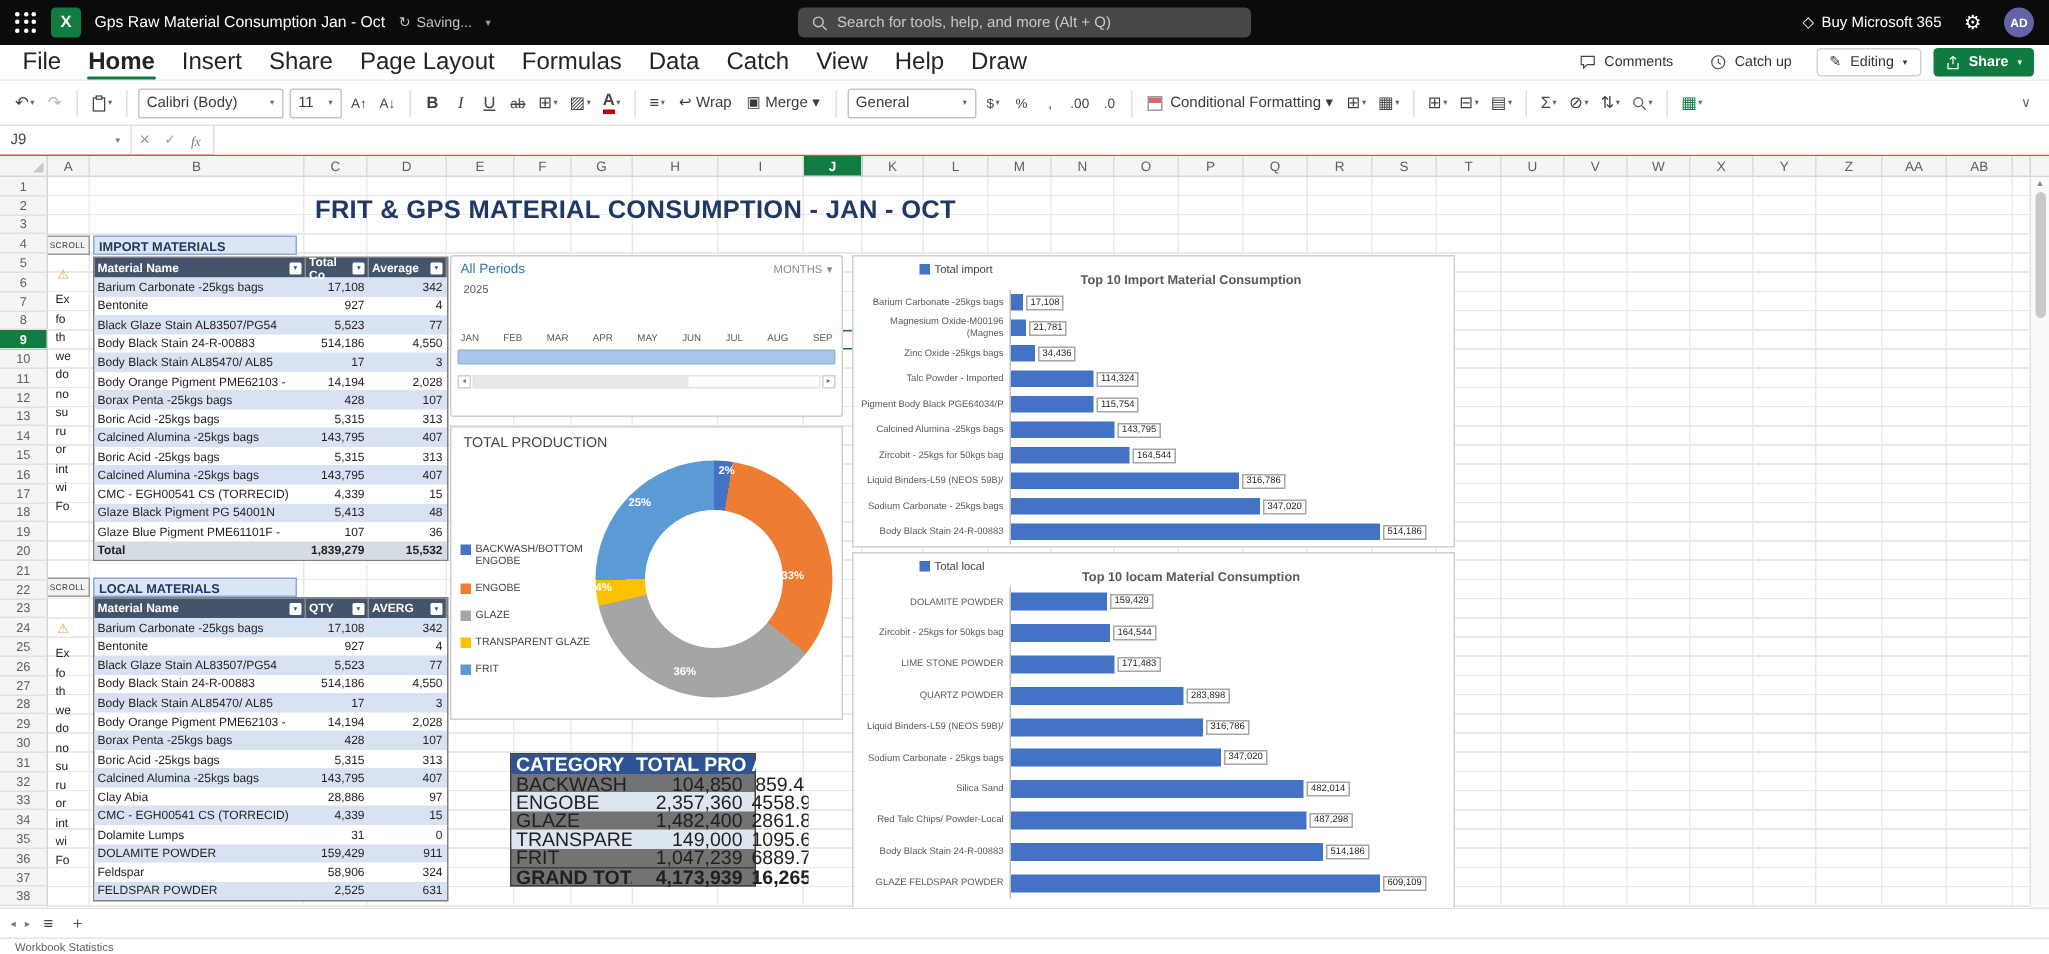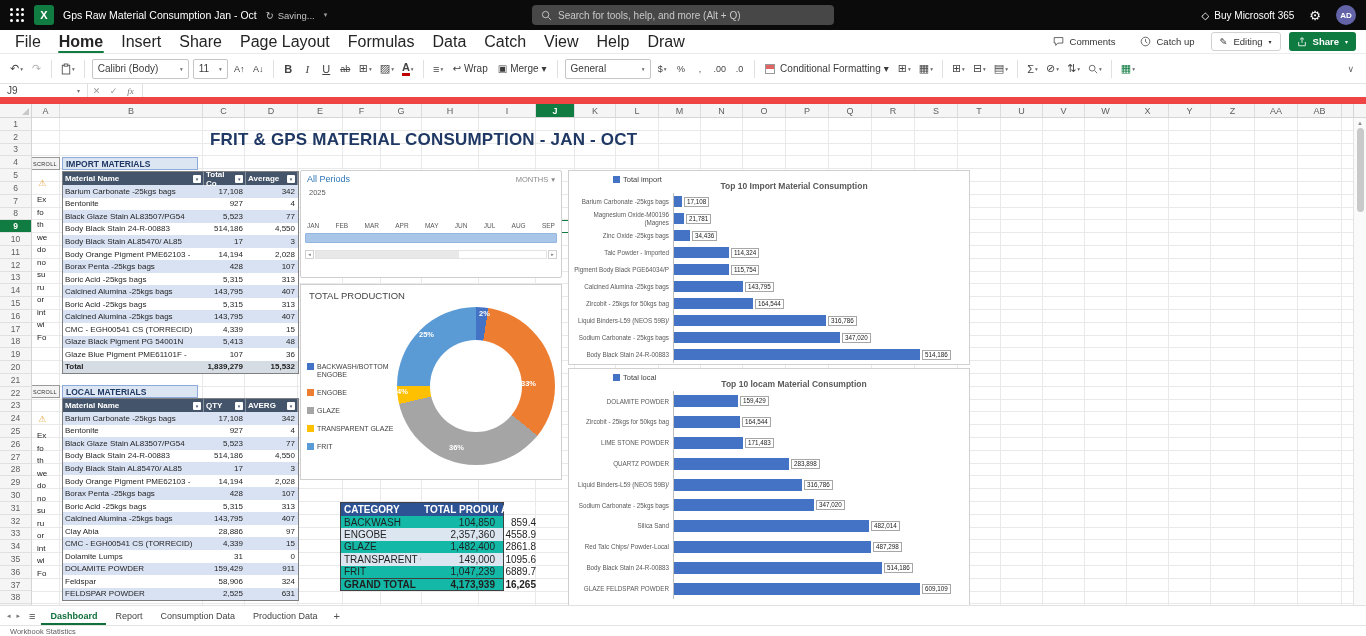--- a/index.html
+++ b/index.html
@@ -44,21 +44,21 @@
 .ricon.small{font-size:9px;}
 .rsel{height:20px;border:1px solid #c6c6c6;border-radius:2px;display:flex;align-items:center;justify-content:space-between;gap:4px;padding:0 5px;background:#fff;}
 .bold{font-weight:700;}.ital{font-style:italic;font-family:"Liberation Serif",serif;}.und{text-decoration:underline;}.strike{text-decoration:line-through;}
 .fontcolor{position:relative;}
 .fontcolor b{font-weight:700;border-bottom:3px solid #C00000;line-height:1;}
 .cf-icon{width:10px;height:10px;border:1px solid #999;background:linear-gradient(180deg,#e06666 0 50%,#fff 50%);margin-right:2px;}
 .rlabel{display:flex;align-items:center;gap:3px;height:20px;padding:0 3px;border-radius:2px;}
 .collapse{margin-left:auto;color:#666;font-size:9px;padding-right:4px;}
 
 
-.formulabar{height:20px;display:flex;align-items:center;background:#fff;border-bottom:7px solid #ef4444;font-size:10px;color:#444;}
+.formulabar{height:20px;display:flex;align-items:center;background:#fff;border-bottom:1px solid #ef4444;font-size:10px;color:#444;}
 .namebox{width:88px;height:100%;display:flex;align-items:center;justify-content:space-between;padding:0 7px;border-right:1px solid #e0e0e0;}
 .namebox .chev{font-size:6px;color:#777;}
 .fb-btn{width:17px;text-align:center;color:#9a9a9a;font-size:9px;}
 .fx{font-style:italic;color:#777;font-family:"Liberation Serif",serif;}
 .fb-input{flex:1;height:100%;border:none;outline:none;border-left:1px solid #e0e0e0;margin-left:3px;font-family:inherit;font-size:10px;}
 
 
 .colheads{height:14px;display:flex;background:#f5f5f5;border-bottom:1px solid #d5d5d5;font-size:9px;color:#5f5f5f;}
 .corner{width:32px;border-right:1px solid #d5d5d5;position:relative;flex:0 0 auto;}
 .corner::after{content:"";position:absolute;right:2px;bottom:2px;border-left:7px solid transparent;border-bottom:7px solid #c9c9c9;}
@@ -117,21 +117,21 @@
 
 .donut-box{left:300px;top:166px;width:262px;height:196px;background:#fff;border:1px solid #cfcfcf;}
 .dc-title{position:absolute;left:8px;top:5px;font-size:9.5px;color:#444;}
 .donut{position:absolute;left:96px;top:22px;width:158px;height:158px;border-radius:50%;}
 .donut::after{content:"";position:absolute;left:33px;top:33px;width:92px;height:92px;background:#fff;border-radius:50%;}
 .leg{position:absolute;left:6px;top:78px;width:88px;display:flex;flex-direction:column;gap:10px;}
 .leg-item{display:flex;gap:3px;align-items:flex-start;font-size:7px;color:#3f3f3f;line-height:1.15;}
 .leg-sq{width:7px;height:7px;flex:0 0 auto;}
 .pct{position:absolute;font-size:7.5px;font-weight:700;color:#fff;}
 
-.cat{left:340px;top:384px;width:164px;background:#14b8a6;border:1px solid #404040;font-size:10px;color:#1f1f1f;}
+.cat{left:340px;top:384px;width:164px;background:#737373;border:1px solid #404040;font-size:13px;color:#1f1f1f;}
 .cat-head{display:flex;background:#2E5395;color:#fff;height:13px;font-weight:700;}
 .cat-hc{display:flex;align-items:center;padding:0 3px;flex:0 0 auto;white-space:nowrap;overflow:hidden;}
 .cat-row{display:flex;height:12.4px;align-items:center;}
 .cat-row.band{background:#DCE6F1;}
 .cat-row.total{font-weight:700;border-top:1px solid #404040;}
 .cat-td{padding:0 3px;white-space:nowrap;overflow:hidden;flex:0 0 auto;}
 .cat-td.num{text-align:right;}
 
 .chart{background:#fff;border:1px solid #d0d0d0;}
 #imp-chart{left:568px;top:52px;width:402px;height:195px;}
@@ -931,23 +931,17 @@
           </div>
         </div>
     </div>
   </div>
 </div>
 
 <div class="tabsbar">
   <span class="tb-nav">◂</span>
   <span class="tb-nav">▸</span>
   <span class="tb-menu">≡</span>
-  <div id="tabs">
-      <div class="stab active">Dashboard</div>
-      <div class="stab">Report</div>
-      <div class="stab">Consumption Data</div>
-      <div class="stab">Production Data</div>
-    </div>
   <span class="addtab">+</span>
 </div>
 <div class="statusbar">
   <span>Workbook Statistics</span>
 </div>
 
 </body></html>

